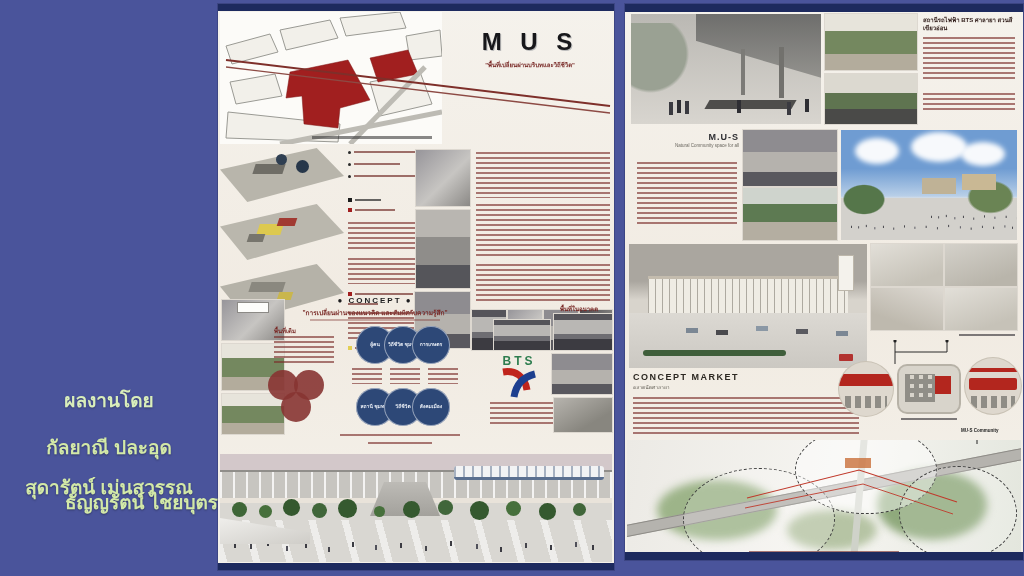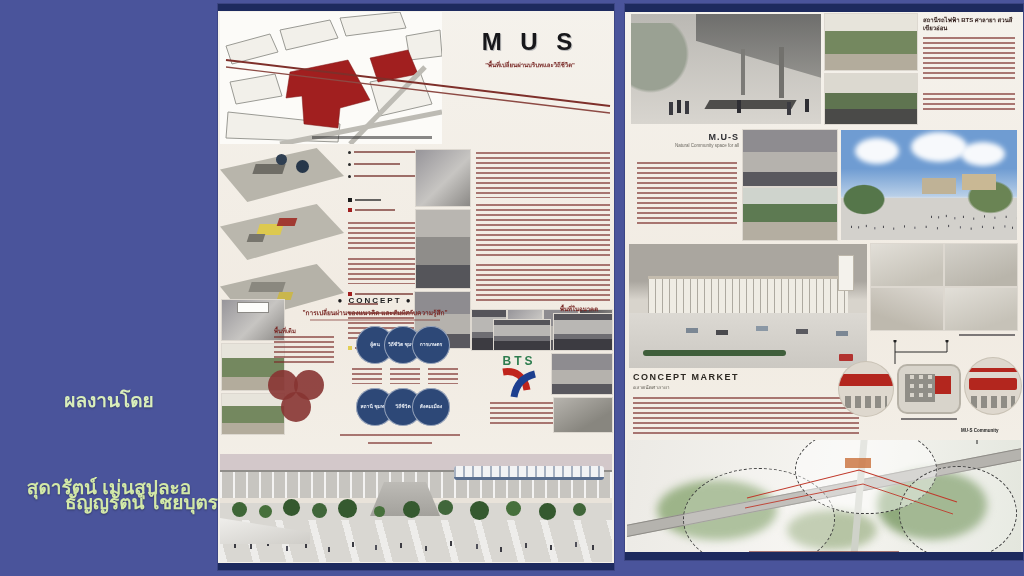--- a/index.html
+++ b/index.html
@@ -67,21 +67,22 @@
   .dashed-circle{position:absolute;border:1.6px dashed #3f3f3f;border-radius:50%;background:rgba(255,255,255,.18);}
   .cloud{position:absolute;background:#fff;border-radius:50%;filter:blur(2.5px);opacity:.95;}
 </style>
 </head>
 <body>
 
 <div class="stage">
 
   <div class="sidebar">
     <div class="credit">ผลงานโดย</div>
-    <div class="author" style="top:472px;">สุดารัตน์ เม่นสุปละอ</div>
+    <div class="author" style="top:432px;">กัลยาณี ปละอุด</div>
+    <div class="author" style="top:472px;">สุดารัตน์ เม่นสุวรรณ</div>
     <div class="author" style="top:487px;text-align:right;">ธัญญรัตน์ ไชยบุตร</div>
   </div>
 
   <div class="poster poster-left">
     <div class="navbar" style="top:0;"></div>
 
     <div class="abs" style="left:2px;top:8px;width:222px;height:132px;background:#fcfbf8;overflow:hidden;">
       <svg width="222" height="132">
         <g stroke="#9a9a94" stroke-width="1" fill="#f2f0ea">
           <polygon points="6,34 50,22 58,40 12,52"></polygon>

